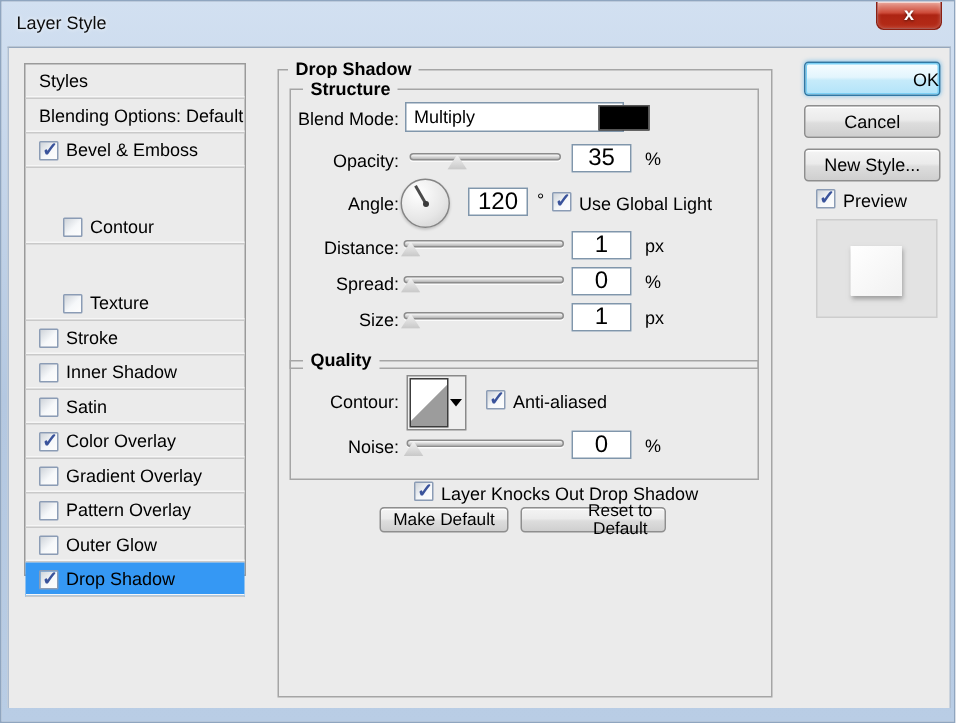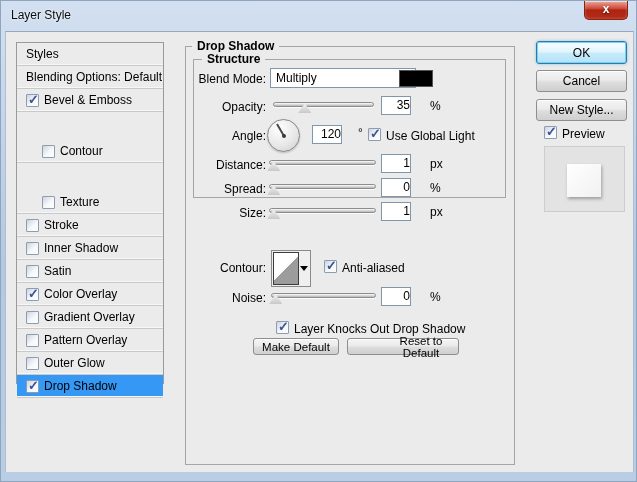--- a/index.html
+++ b/index.html
@@ -46,22 +46,22 @@
   .cb {
     position:relative; width:13px; height:13px; flex:0 0 13px;
     border:1px solid #8b9cb5; border-radius:1px;
     background:linear-gradient(135deg, #cfd4da 0%, #f6f8fa 55%, #fdfdfd 100%);
   }
   .cb.on::after {
     content:"\2713"; position:absolute; left:1px; top:-3px;
     font-size:13px; font-weight:bold; color:var(--check_color);
   }
   .vbox {
-    position:absolute; width:30px; height:19px; background:#fff;
-    border:1px solid var(--input_border); text-align:right; line-height:17px; font-size:12px;
+    position:absolute; width:40px; height:19px; background:#fff;
+    border:1px solid var(--input_border); text-align:center; line-height:17px; font-size:16px;
   }
   .unit { position:absolute; font-size:12px; }
   .rlabel { position:absolute; width:130px; text-align:right; font-size:12px; }
 
   .slider { position:absolute; height:14px; }
   .slider .track {
     position:absolute; left:0; right:0; top:2px; height:5px;
     border:1px solid #8c8c8c; border-radius:3px;
     background:linear-gradient(180deg,#fdfdfd,#b5b5b5);
     box-shadow:0 1px 0 rgba(255,255,255,.8);
@@ -219,21 +219,21 @@
         <span class="cb on"></span>
         <span class="inline-label">Drop Shadow</span>
       </div>
     </div>
 
     <div class="fset" id="main-fset" style="left:179px; top:14px; width:330px; height:419px;">
       <span class="legend" style="left:6px;">Drop Shadow</span>
 
     </div>
 
-    <div class="fset" style="left:187px; top:27px; width:313px; height:139px;">
+    <div class="fset" style="left:187px; top:27px; width:313px; height:187px;">
       <span class="legend">Structure</span>
     </div>
 
     <div class="rlabel" style="left:130px; top:40px;">Blend Mode:</div>
     <div id="blend-select">
       <span>Multiply</span>
       <span class="arrow"></span>
     </div>
     <div id="blend-swatch"></div>
 
@@ -272,20 +272,23 @@
     <span class="unit" style="left:424px; top:149px;">%</span>
 
     <div class="rlabel" style="left:130px; top:174px;">Size:</div>
     <div class="slider" style="left:263px; top:174px; width:107px;">
       <div class="track"></div>
       <div class="thumb" style="left: 4%;"></div>
     </div>
     <div class="vbox" style="left:375px; top:170px;">1</div>
     <span class="unit" style="left:424px; top:173px;">px</span>
 
+    <div class="fset" style="left:187px; top:208px; width:313px; height:80px;">
+      <span class="legend">Quality</span>
+    </div>
 
     <div class="rlabel" style="left:130px; top:229px;">Contour:</div>
     <div id="contour-picker">
       <div id="contour-thumb"></div>
       <div id="contour-arrow"></div>
     </div>
     <span class="cb on" style="position:absolute; left:318px; top:228px;"></span>
     <span class="inline-label" style="position:absolute; left:336px; top:229px;">Anti-aliased</span>
 
     <div class="rlabel" style="left:130px; top:259px;">Noise:</div>
@@ -295,25 +298,25 @@
     </div>
     <div class="vbox" style="left:375px; top:255px;">0</div>
     <span class="unit" style="left:424px; top:258px;">%</span>
 
     <span class="cb on" style="position:absolute; left:270px; top:289px;"></span>
     <span class="inline-label" style="position:absolute; left:288px; top:290px;">Layer Knocks Out Drop Shadow</span>
 
     <div class="btn" style="left:247px; top:306px; width:86px; height:17px;">
       <span>Make Default</span>
     </div>
-    <div class="btn" style="left:341px; top:306px; width:112px; height:17px;padding-left:36px;">
+    <div class="btn" style="left:341px; top:306px; width:97px; height:17px;padding-left:36px;">
       <span>Reset to Default</span>
     </div>
 
-    <div class="btn default" style="left:530px; top:9px; width:91px; height:23px;">
+    <div class="btn default" style="left:530px; top:9px; width:91px; height:23px;justify-content:flex-end;">
       <span>OK</span>
     </div>
     <div class="btn" style="left:530px; top:38px; width:91px; height:22px; font-size:12px;">
       <span>Cancel</span>
     </div>
     <div class="btn" style="left:530px; top:67px; width:91px; height:22px; font-size:12px;">
       <span>New Style...</span>
     </div>
 
     <span class="cb on" style="position:absolute; left:538px; top:94px;"></span>

